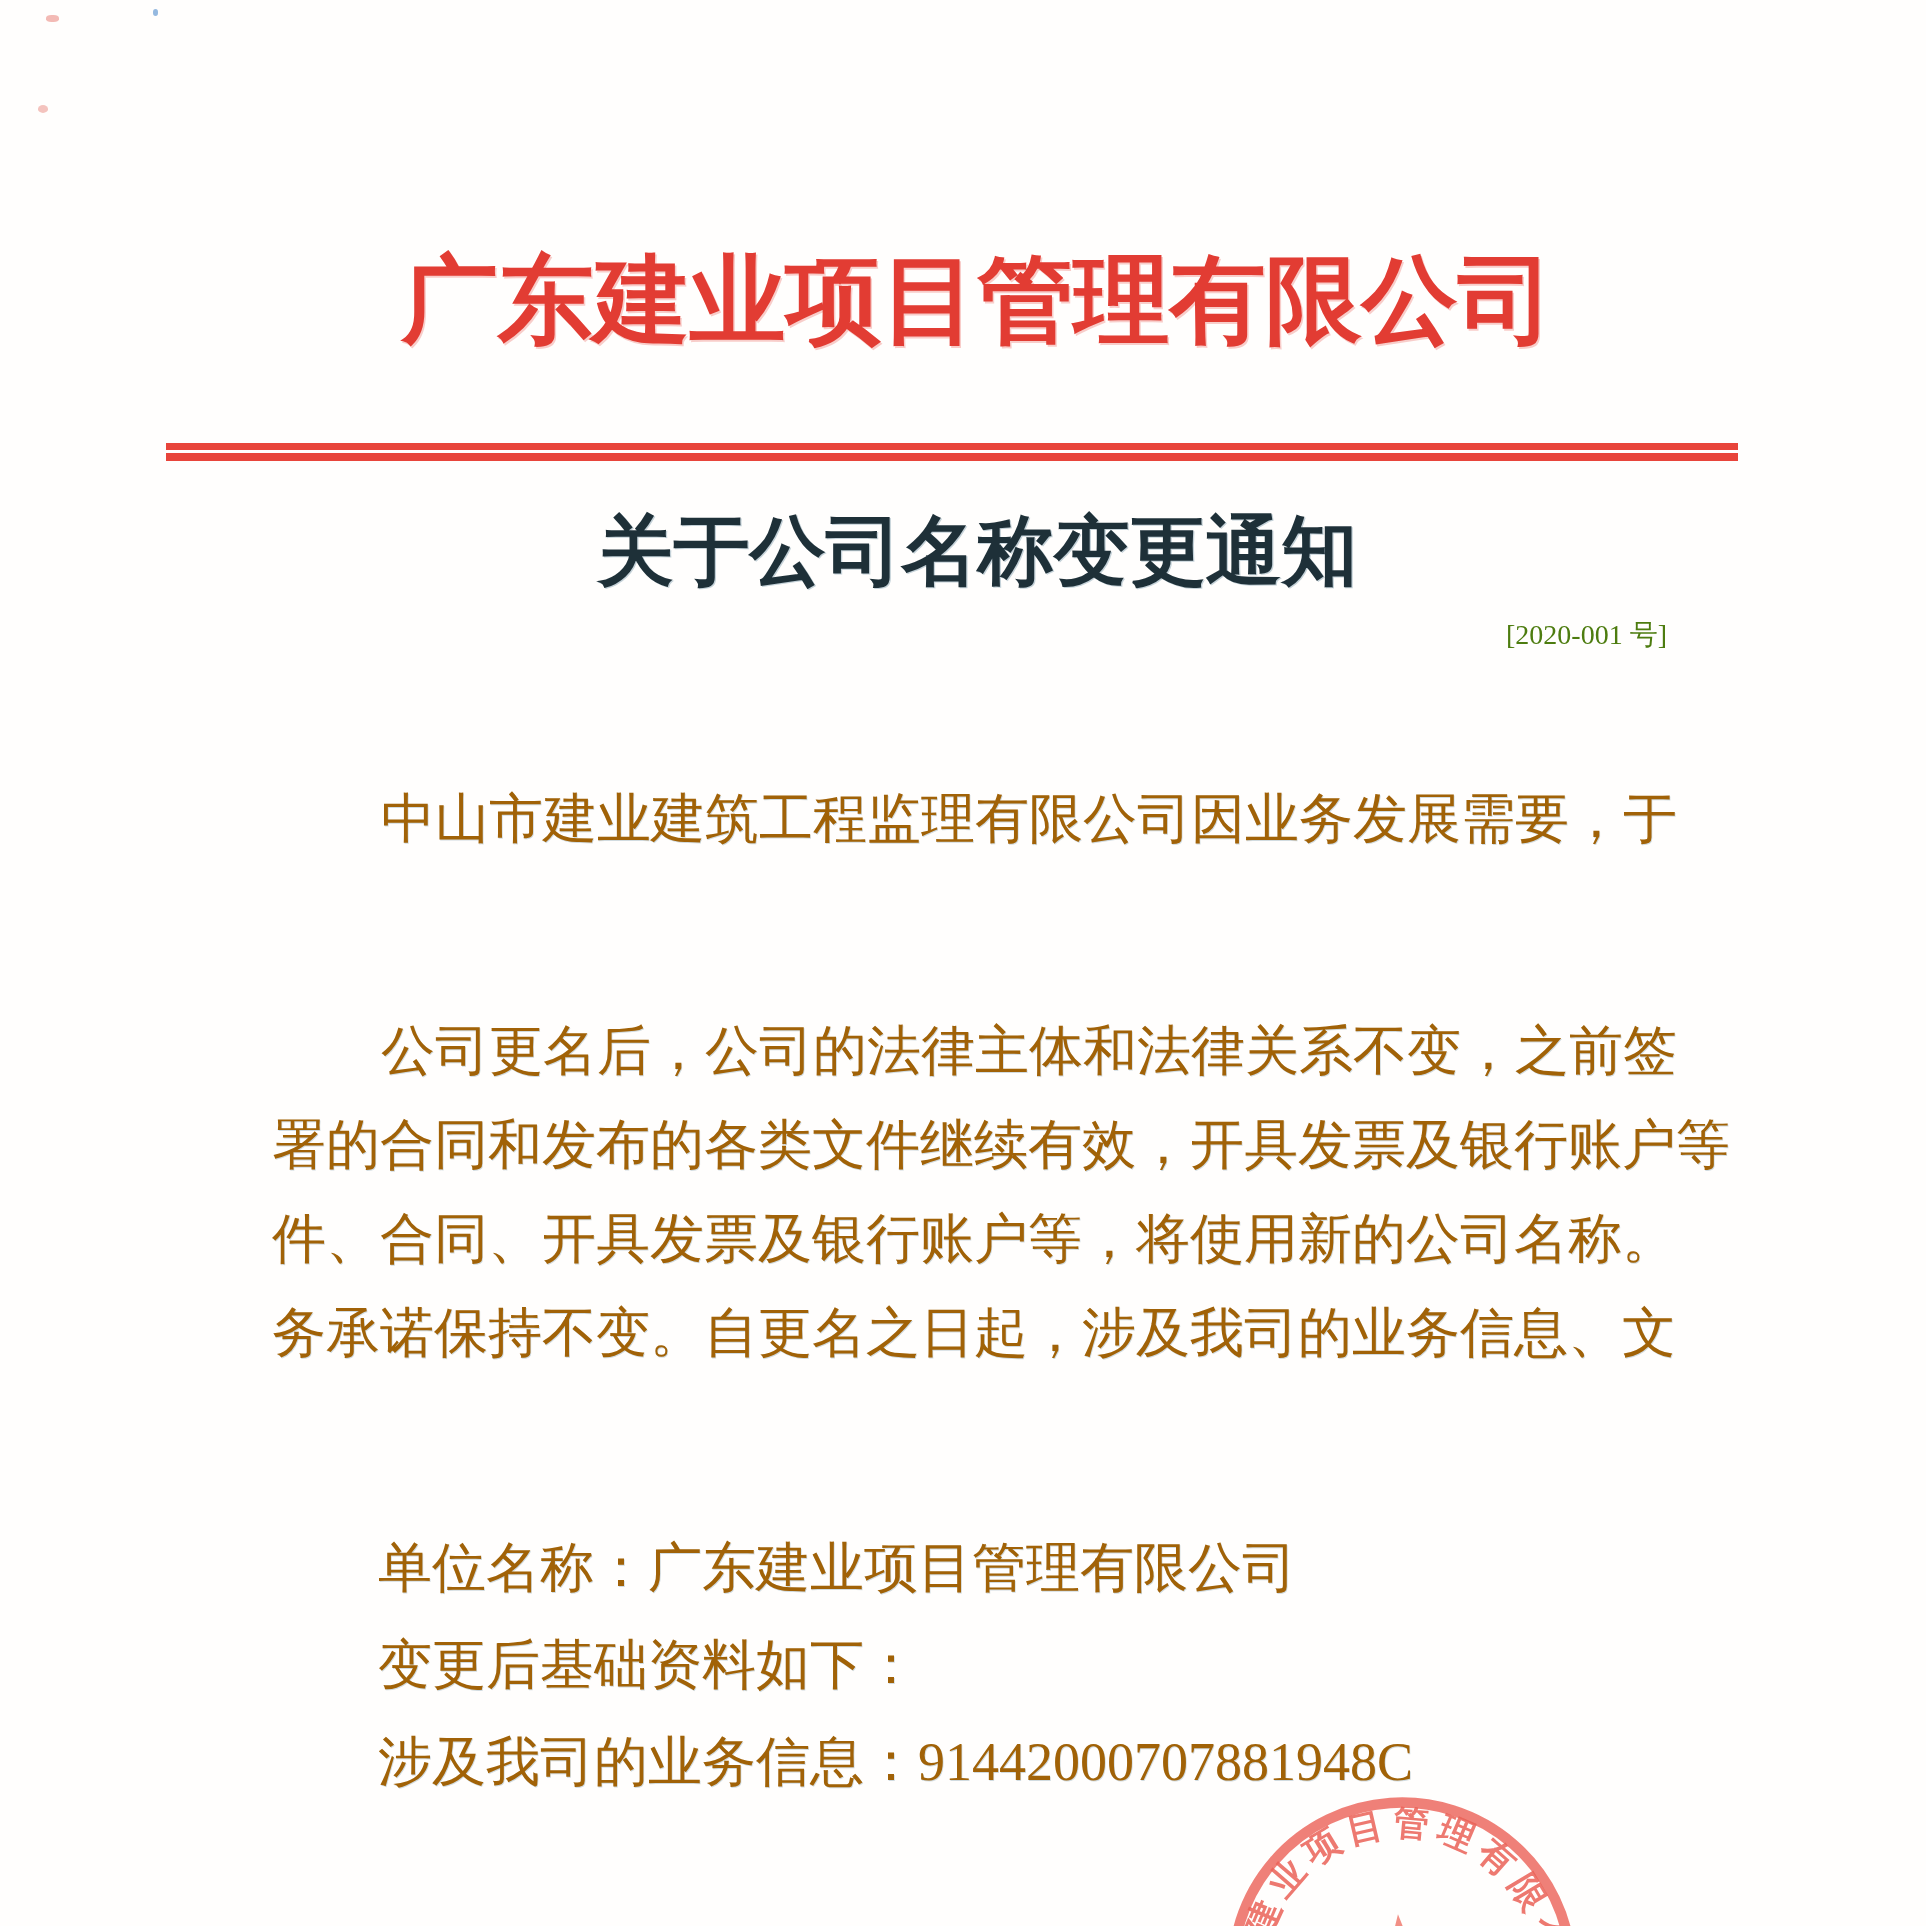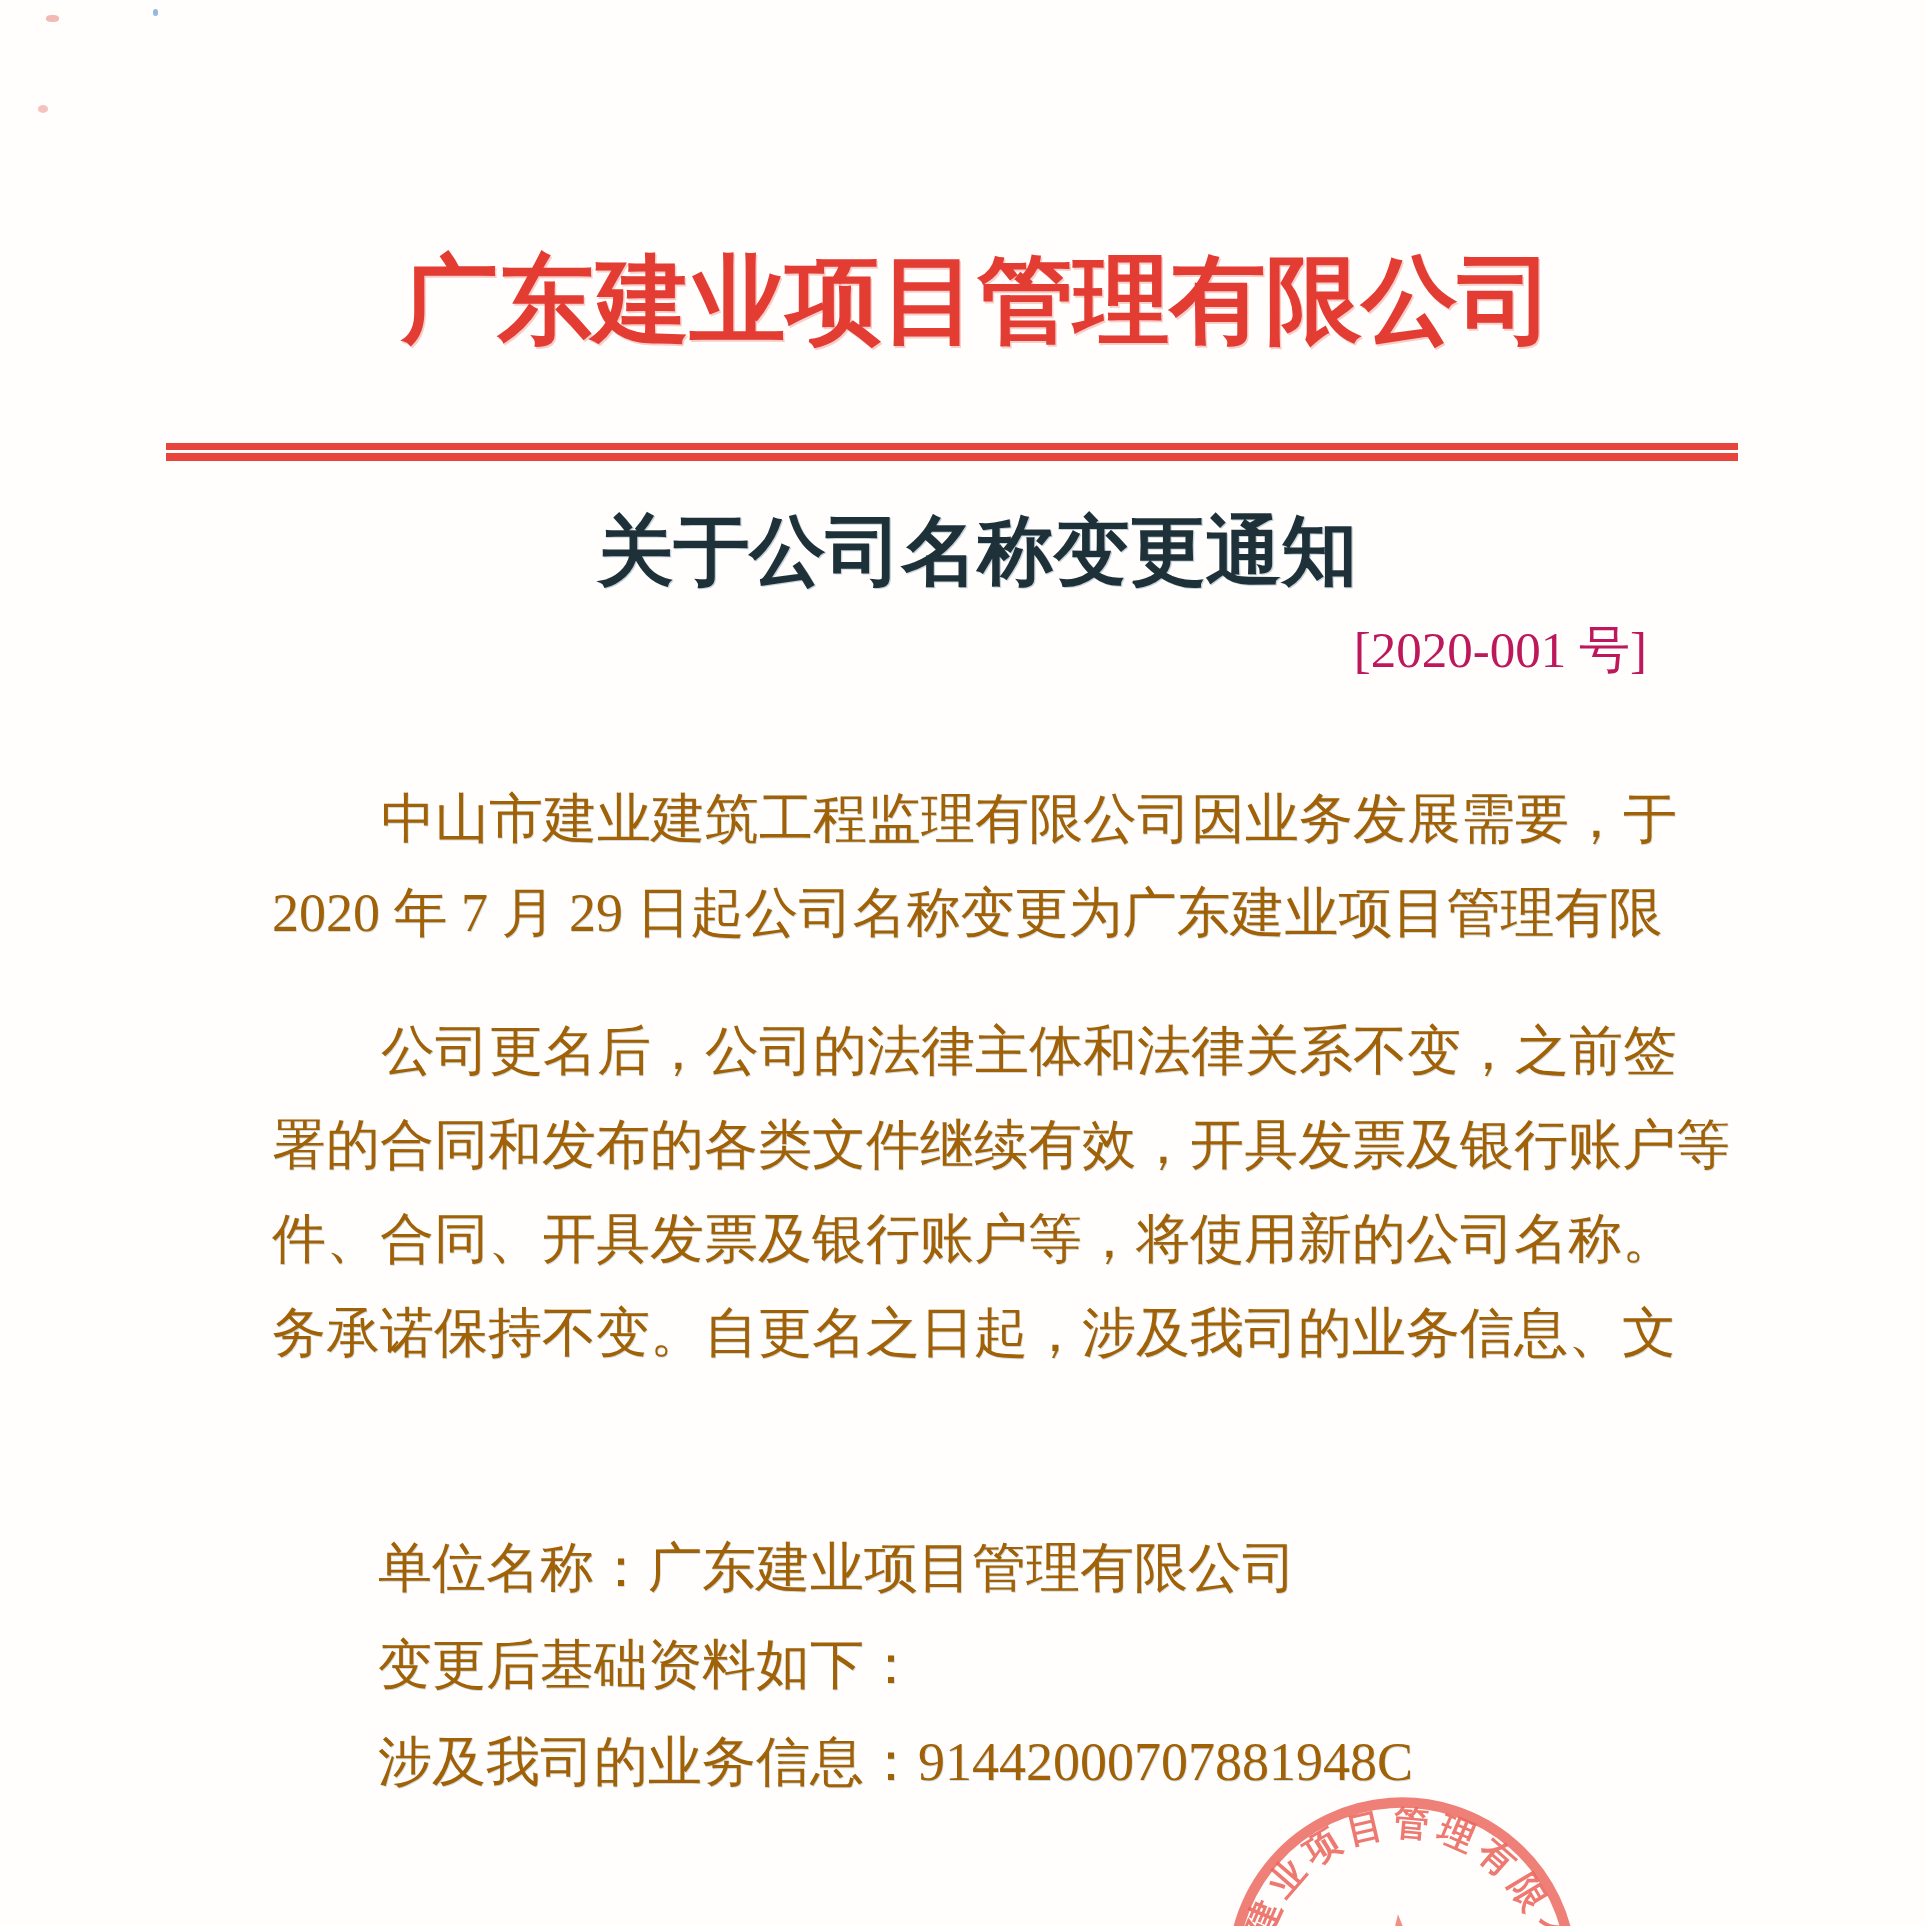--- a/index.html
+++ b/index.html
@@ -30,23 +30,23 @@
   
   .notice-title{
     position:absolute;left:0;top:501px;width:100%;
     text-align:center;
     font-size:76px;font-weight:bold;
     color:#1e3038;
     text-shadow:1.2px 1.2px 0 rgba(90,130,150,.35);
     white-space:pre;
   }
   .docnum{
-    position:absolute;top:616px;right:308px;
-    font-size:51px;
-    color:#be185d;
+    position:absolute;top:616px;right:288px;
+    font-size:28px;
+    color:#4d7c0f;
     white-space:pre;
   }
   
   .body-line{
     font-size:54px;
     line-height:94px;
     white-space:pre;
     color:#a16207;
     text-shadow:0.8px 0.8px 0 rgba(90,130,150,.28);
   }
@@ -86,21 +86,20 @@
     <div class="gap"></div>
     <div class="bar2"></div>
   </div>
 
   <div class="notice-title">关于公司名称变更通知</div>
 
   <div class="docnum">[2020-001 号]</div>
 
   <div class="p1">
     <div class="body-line indent">中山市建业建筑工程监理有限公司因业务发展需要，于</div>
-    <div class="body-line">2020 年 7 月 29 日起公司名称变更为广东建业项目管理有限</div>
   </div>
 
   <div class="p2">
     <div class="body-line indent">公司更名后，公司的法律主体和法律关系不变，之前签</div>
     <div class="body-line">署的合同和发布的各类文件继续有效，开具发票及银行账户等</div>
     <div class="body-line">件、合同、开具发票及银行账户等，将使用新的公司名称。</div>
     <div class="body-line">务承诺保持不变。自更名之日起，涉及我司的业务信息、文</div>
   </div>
 
   <div class="info">

